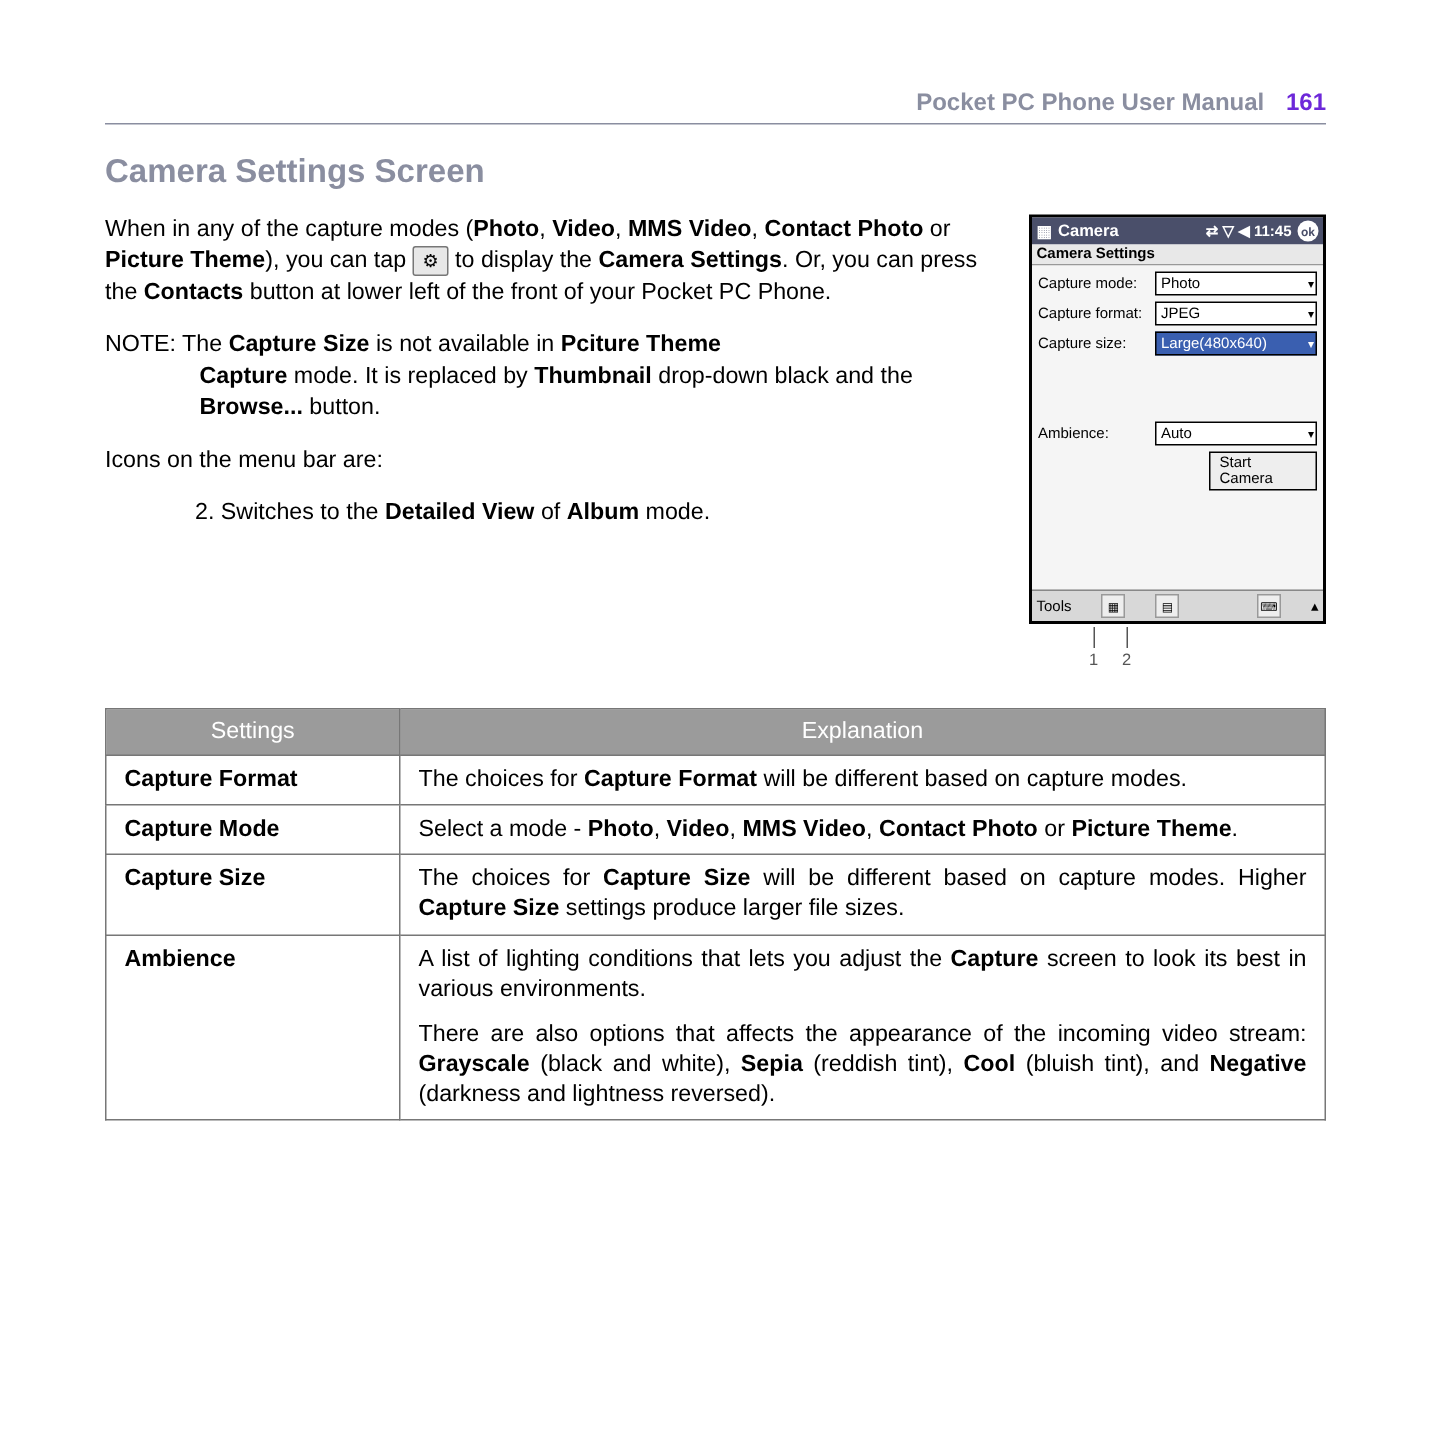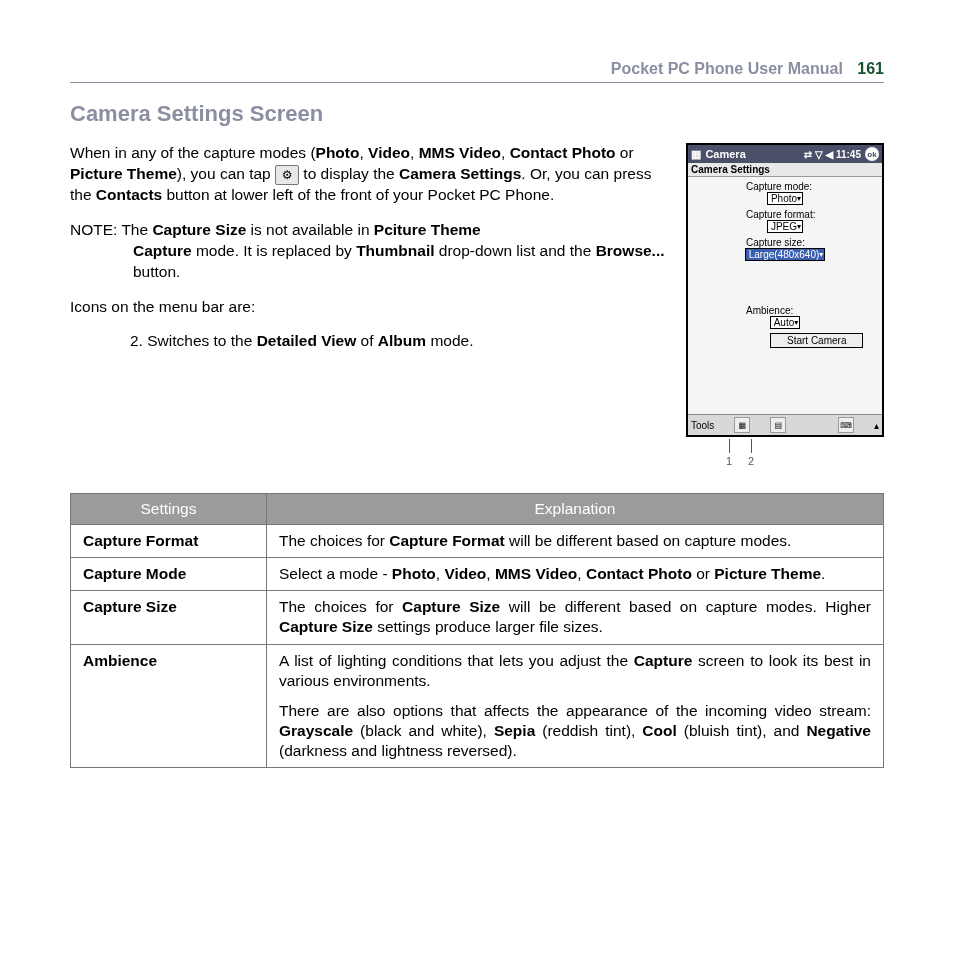--- a/index.html
+++ b/index.html
@@ -18,21 +18,21 @@
   }
   .header-bar {
     text-align: right;
     font-size: 16px;
     font-weight: bold;
     color: #8a8ea0;
     border-bottom: 1px solid #8a8ea0;
     padding-bottom: 4px;
     margin-bottom: 18px;
   }
-  .header-bar .page-num { color: #14532d; margin-left: 10px; }
+  .header-bar .page-num { color: #6d28d9; margin-left: 10px; }
   h2.section-title {
     color: #8a8ea0;
     font-size: 22px;
     font-weight: bold;
     margin: 0 0 16px 0;
   }
   .body-row {
     display: flex;
     gap: 20px;
     align-items: flex-start;
@@ -95,21 +95,20 @@
     font-weight: bold;
   }
   .settings-body {
     background: #f5f5f5;
     padding: 4px 4px 0 4px;
   }
   .field-row {
     display: flex;
     align-items: center;
     margin-bottom: 4px;
-    flex-direction: column;
   }
   .field-row label {
     width: 78px;
     font-size: 10px;
   }
   .dropdown {
     flex: 1;
     border: 1px solid #000;
     background: #fff;
     height: 14px;
@@ -118,23 +117,23 @@
     justify-content: space-between;
     padding: 0 1px 0 3px;
     font-size: 10px;
   }
   .dropdown.sel { background: #3a5fb0; color: #fff; }
   .dd-arrow { font-size: 8px; }
   .gap-block { height: 40px; }
   .start-btn {
     border: 1px solid #000;
     background: #eee;
-    padding: 1px 16px;
-    font-size: 10px;
-    margin-left: 78px;
+    padding: 1px 6px;
+    font-size: 10px;
+    margin-left: 114px;
     display: inline-block;
     margin-bottom: 6px;
   }
   .empty-block { height: 60px; }
   .tools-bar {
     background: #d8d8d8;
     border-top: 1px solid #888;
     display: flex;
     align-items: center;
     gap: 20px;
@@ -209,21 +208,21 @@
   <h2 class="section-title">Camera Settings Screen</h2>
 
   <div class="body-row">
     <div class="text-col">
       <p>
         <span>When in any of the capture modes (</span><b>Photo</b>, <b>Video</b>, <b>MMS Video</b>, <b>Contact Photo</b> or <b>Picture Theme</b><span>), you can tap </span><span class="inline-icon"></span><span> to display the </span><b>Camera Settings</b><span>.   Or, you can press the </span><b>Contacts</b><span> button at lower left of the front of your Pocket PC Phone.</span>
       </p>
 
       <div class="note-block">
         <span>NOTE:</span><span> The </span><b>Capture Size</b><span> is not available in </span><b>Pciture Theme</b>
-        <div class="note-indent"><b>Capture</b><span> mode.  It is replaced by </span><b>Thumbnail</b><span> drop-down list and the </span><b>Browse...</b><span> button.</span></div>
+        <div class="note-indent"><b>Capture</b><span> mode.  It is replaced by </span><b>Thumbnail</b><span> drop-down black and the </span><b>Browse...</b><span> button.</span></div>
       </div>
 
       <p>Icons on the menu bar are:</p>
       <div class="list-indent">
         <p><span>2. Switches to the </span><b>Detailed View</b><span> of </span><b>Album</b><span> mode.</span></p>
       </div>
     </div>
 
     <div class="shot-col">
       <div class="device-shot">

